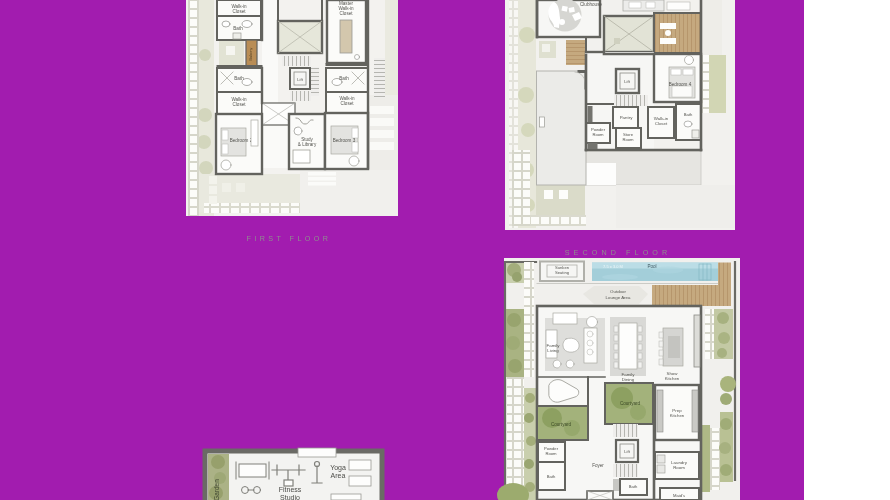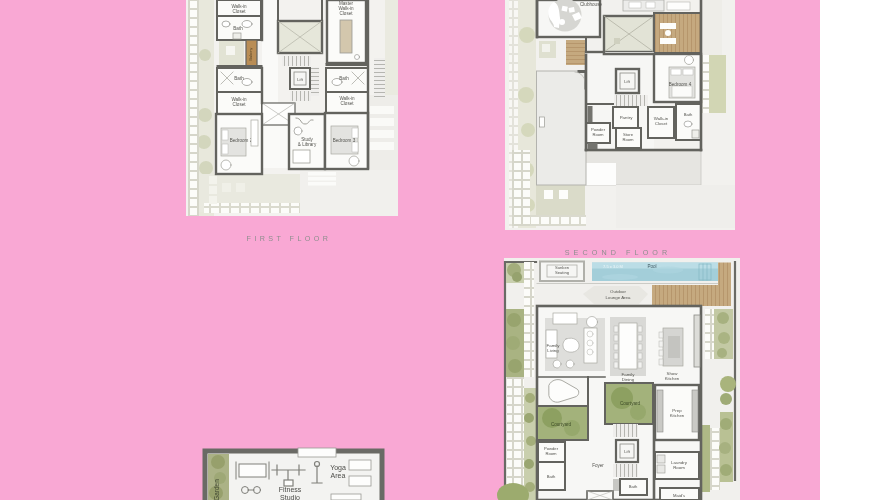--- a/index.html
+++ b/index.html
@@ -1,17 +1,17 @@
 <!DOCTYPE html>
 <html><head>
 <meta charset="utf-8">
 <style>
   html,body{margin:0;padding:0;background:#ffffff;}
-  .page{position:relative;width:804px;height:500px;overflow:hidden;background:#f9a8d4;
-        font-family:"Liberation Sans", sans-serif;padding-left:16px;}
+  .page{position:relative;width:804px;height:500px;overflow:hidden;background:#a21caf;
+        font-family:"Liberation Sans", sans-serif;}
   svg{position:absolute;left:0;top:0;}
   text{font-family:"Liberation Sans", sans-serif;}
 </style>
 </head>
 <body>
 <div class="page">
 <svg width="890" height="500" viewBox="0 0 890 500">
 <defs>
   <pattern id="pav" width="9" height="9" patternUnits="userSpaceOnUse">
     <rect width="9" height="9" fill="#d6d6ca"></rect>

